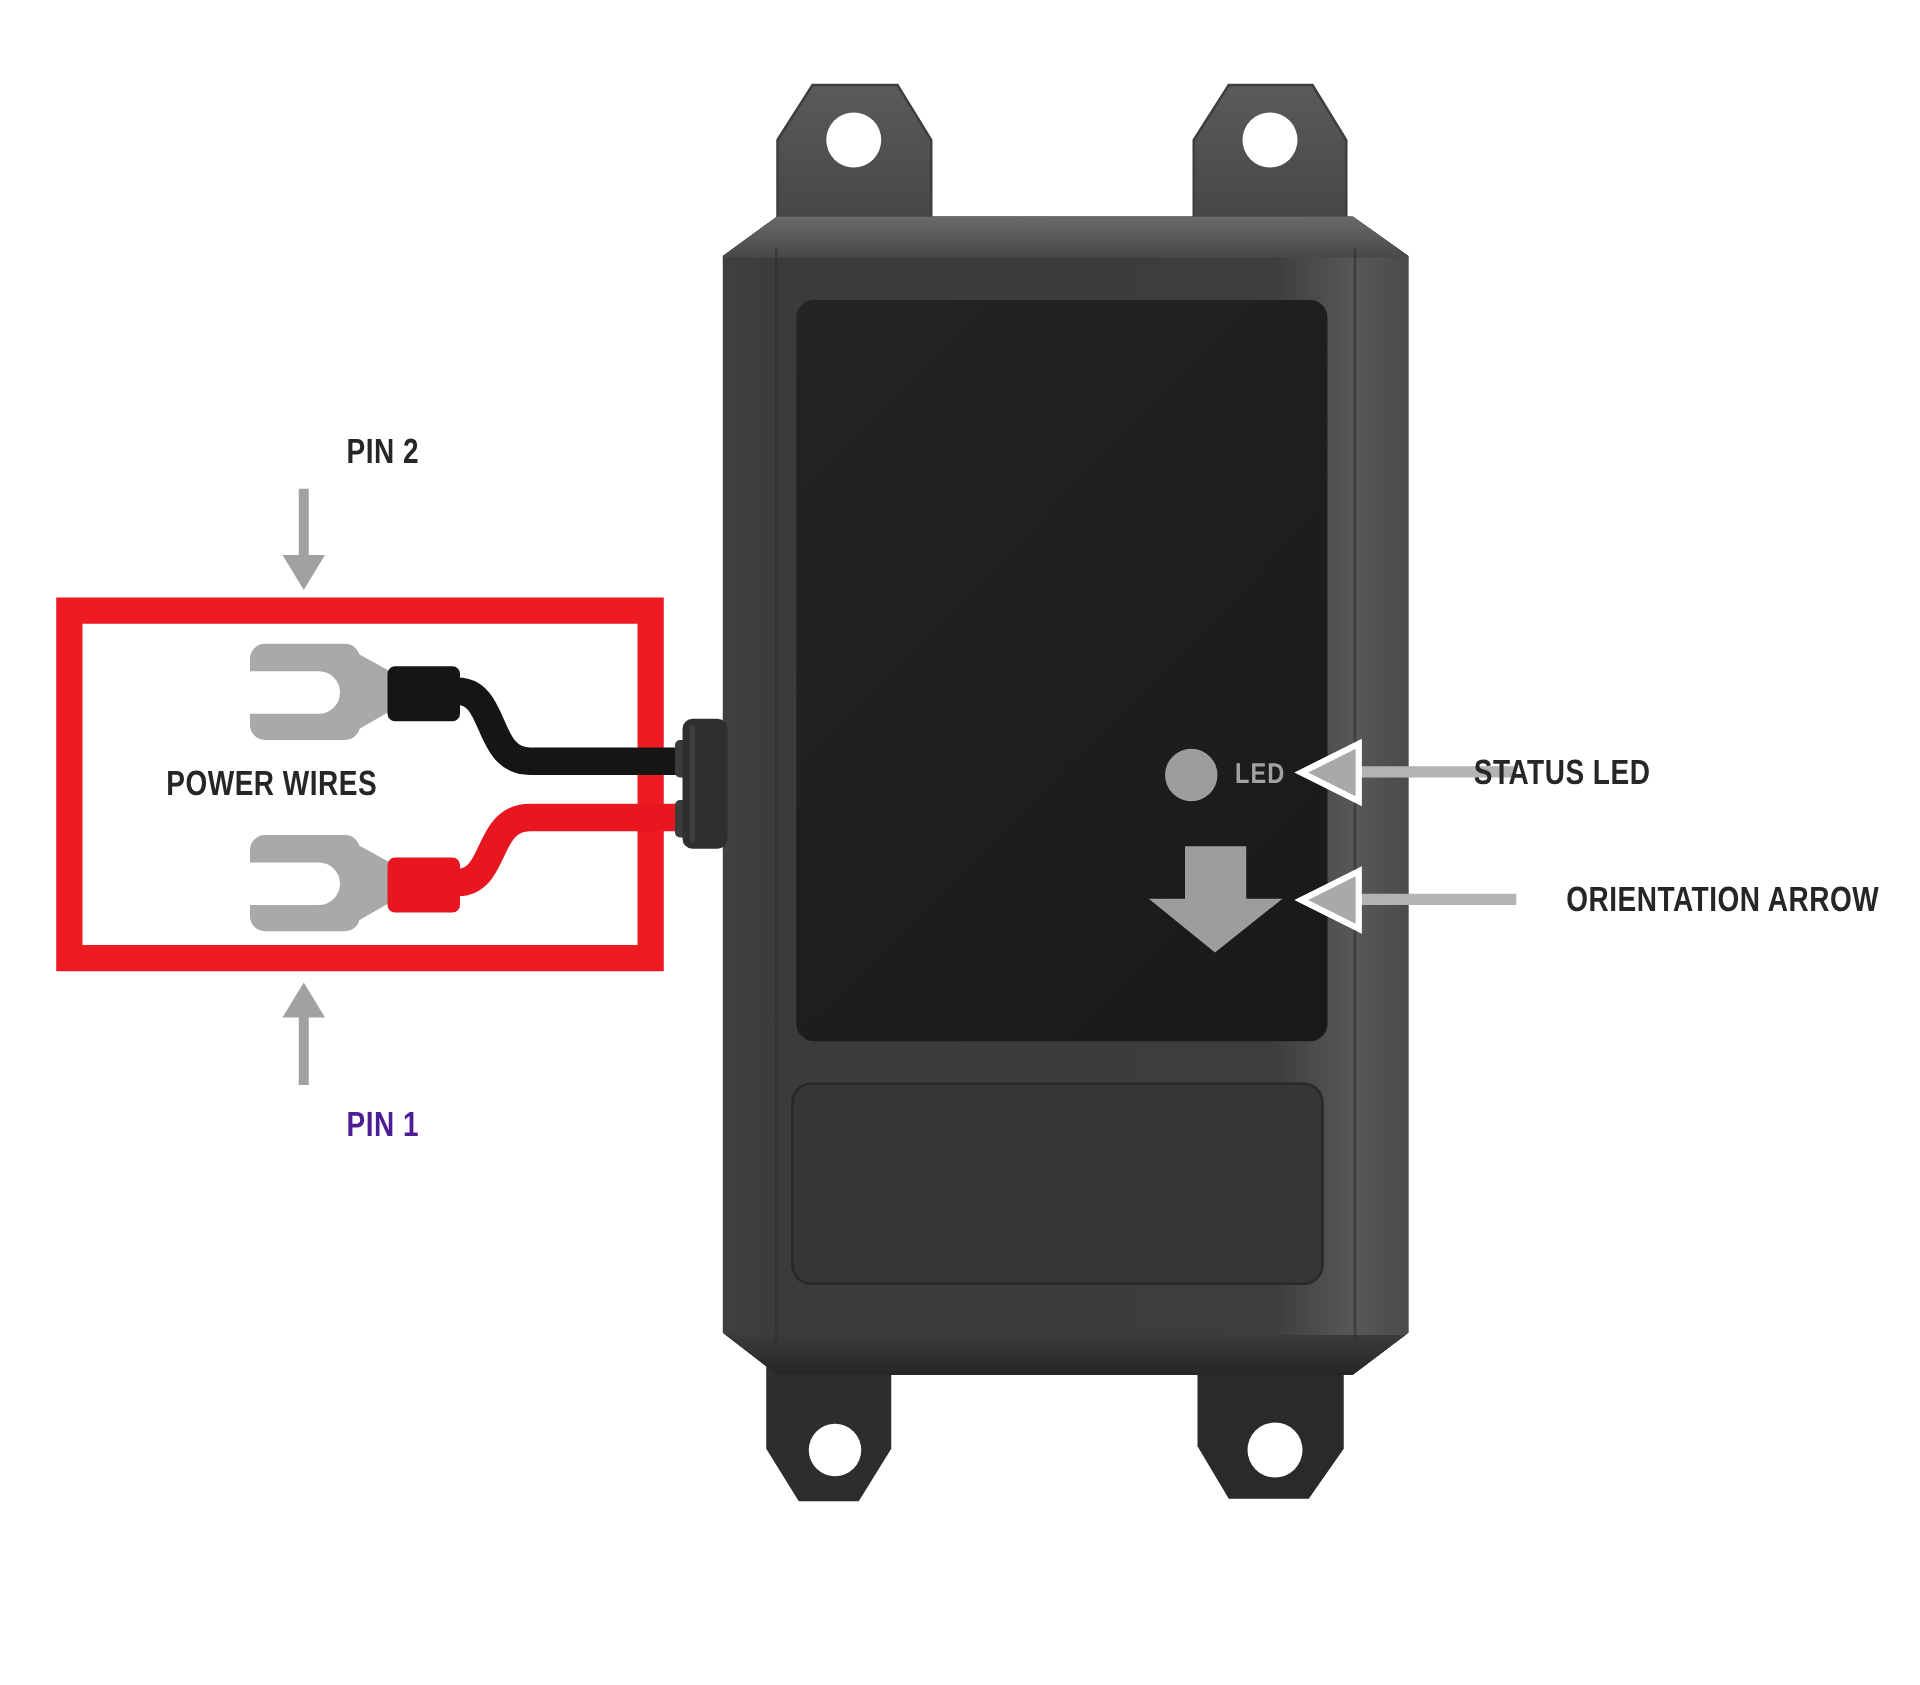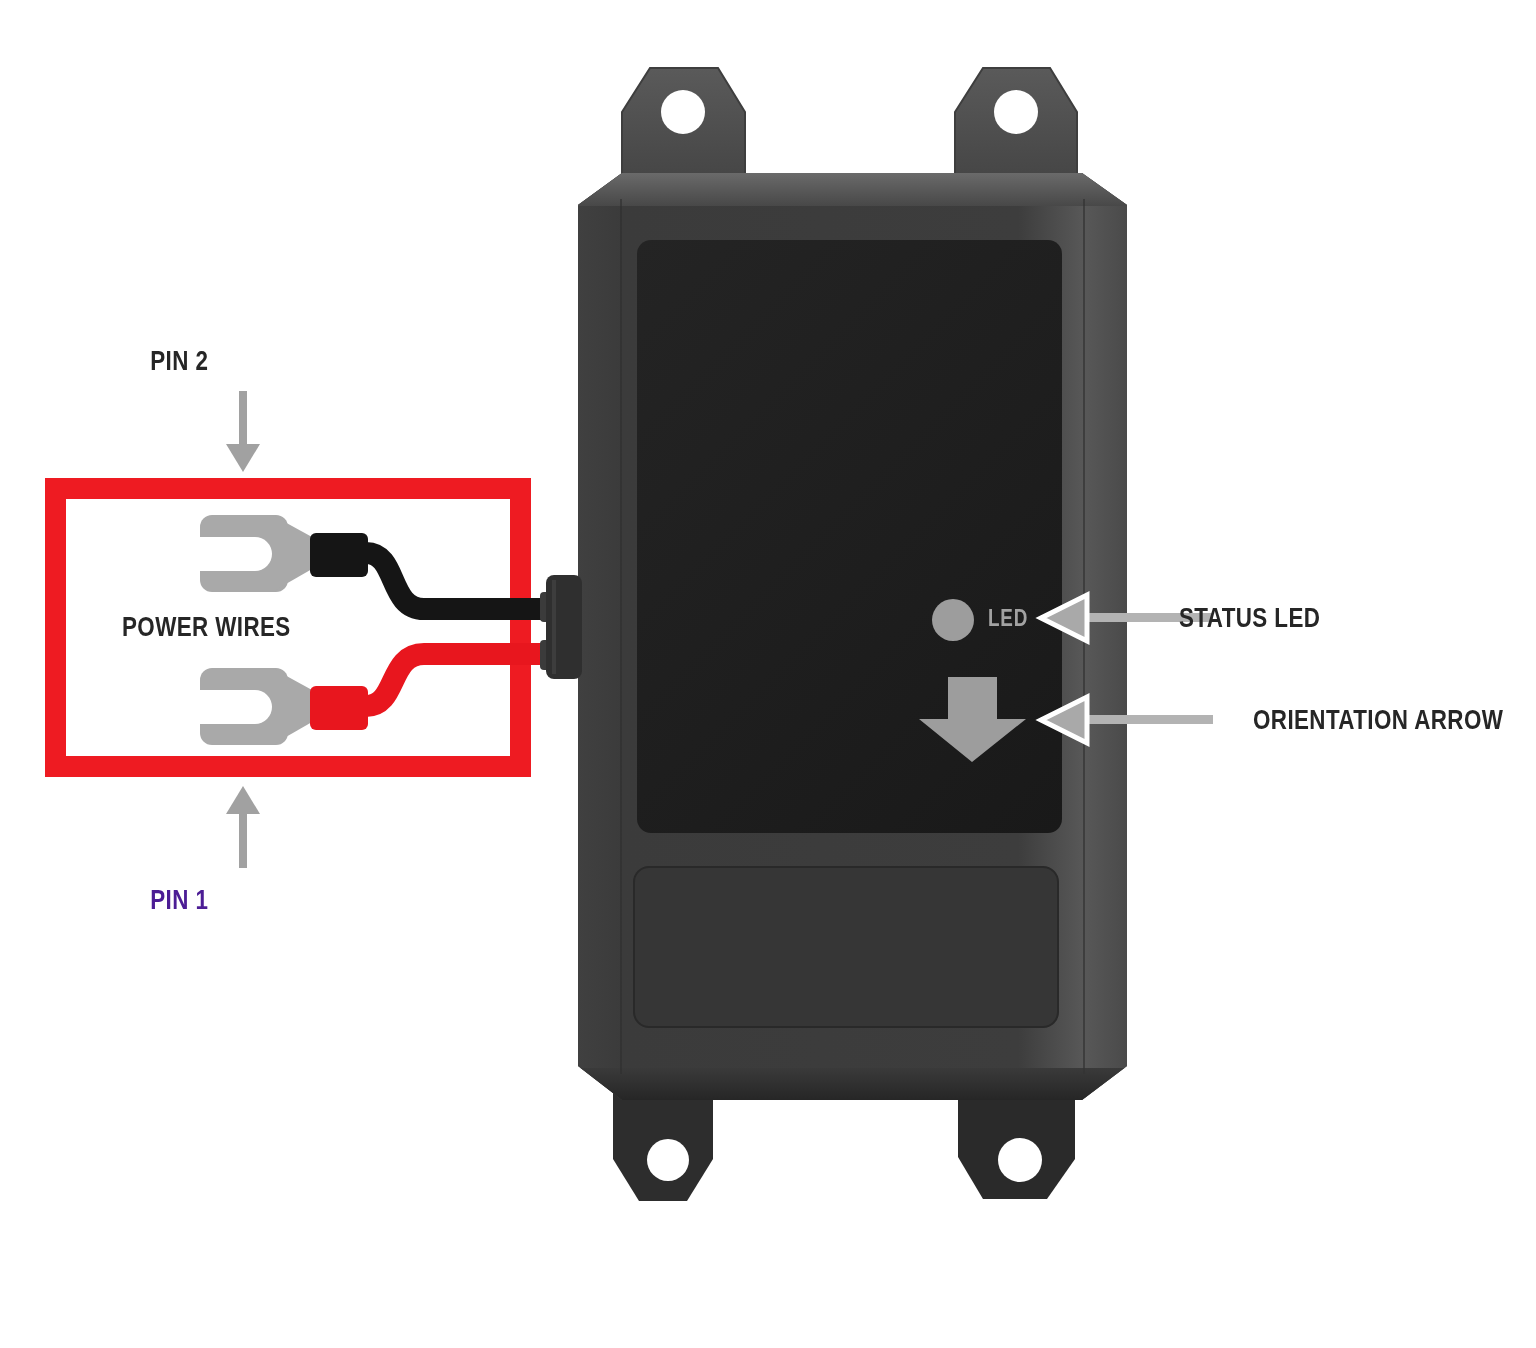--- a/index.html
+++ b/index.html
@@ -21,21 +21,21 @@
   .d-seam-right{right:42px;top:26px;width:2px;height:875px;background:#333333;opacity:.7;}
   .panel-top{left:59px;top:67px;width:425px;height:593px;border-radius:14px;
     background:linear-gradient(135deg,#242424,#191919);}
   .panel-bottom{left:55px;top:693px;width:426px;height:162px;border-radius:16px;
     background:#363636;border:2px solid #292929;box-sizing:border-box;}
   
   .red-box{left:45px;top:478px;width:486px;height:299px;border:21px solid #ee1b22;box-sizing:border-box;}
   
   .lbl{color:#262626;font-weight:bold;font-size:28px;line-height:30px;white-space:nowrap;}
   .lbl span{display:inline-block;transform:scaleX(0.8);transform-origin:left center;letter-spacing:.5px;}
-  .lbl.centered{width:200px;text-align:left;}
+  .lbl.centered{width:200px;text-align:right;}
   .lbl.centered span{transform-origin:center center;}
   .lbl.red{color:#4c1d95;}
   .led-lbl{color:#a2a2a2;font-weight:bold;font-size:23px;line-height:24px;}
   .led-lbl span{display:inline-block;transform:scaleX(0.82);transform-origin:left center;letter-spacing:1px;}
   .caption{left:307px;top:1234px;width:1000px;text-align:center;color:#4b4b4b;
     font-style:italic;font-size:32px;line-height:36px;white-space:nowrap;}
   .caption span{display:inline-block;transform:scaleX(0.68);transform-origin:center center;}
   svg{display:block;}
 </style>
 </head>
@@ -131,21 +131,21 @@
       <polygon points="1041,720 1087,697 1087,743" fill="#a9a9a9" stroke="#ffffff" stroke-width="5"></polygon>
     </g>
   </svg>
 
   <div class="abs lbl centered" style="left:143px;top:346px">
     <span>PIN 2</span>
   </div>
   <div class="abs lbl centered red" style="left:143px;top:885px">
     <span>PIN 1</span>
   </div>
-  <div class="abs lbl" style="left:122px;top:612px">
+  <div class="abs lbl" style="left:133px;top:612px">
     <span>POWER WIRES</span>
   </div>
   <div class="abs lbl" style="left:1179px;top:603px">
     <span>STATUS LED</span>
   </div>
   <div class="abs lbl" style="left:1253px;top:705px">
     <span>ORIENTATION ARROW</span>
   </div>
   <div class="abs led-lbl" style="left:988px;top:606px">
     <span>LED</span>

